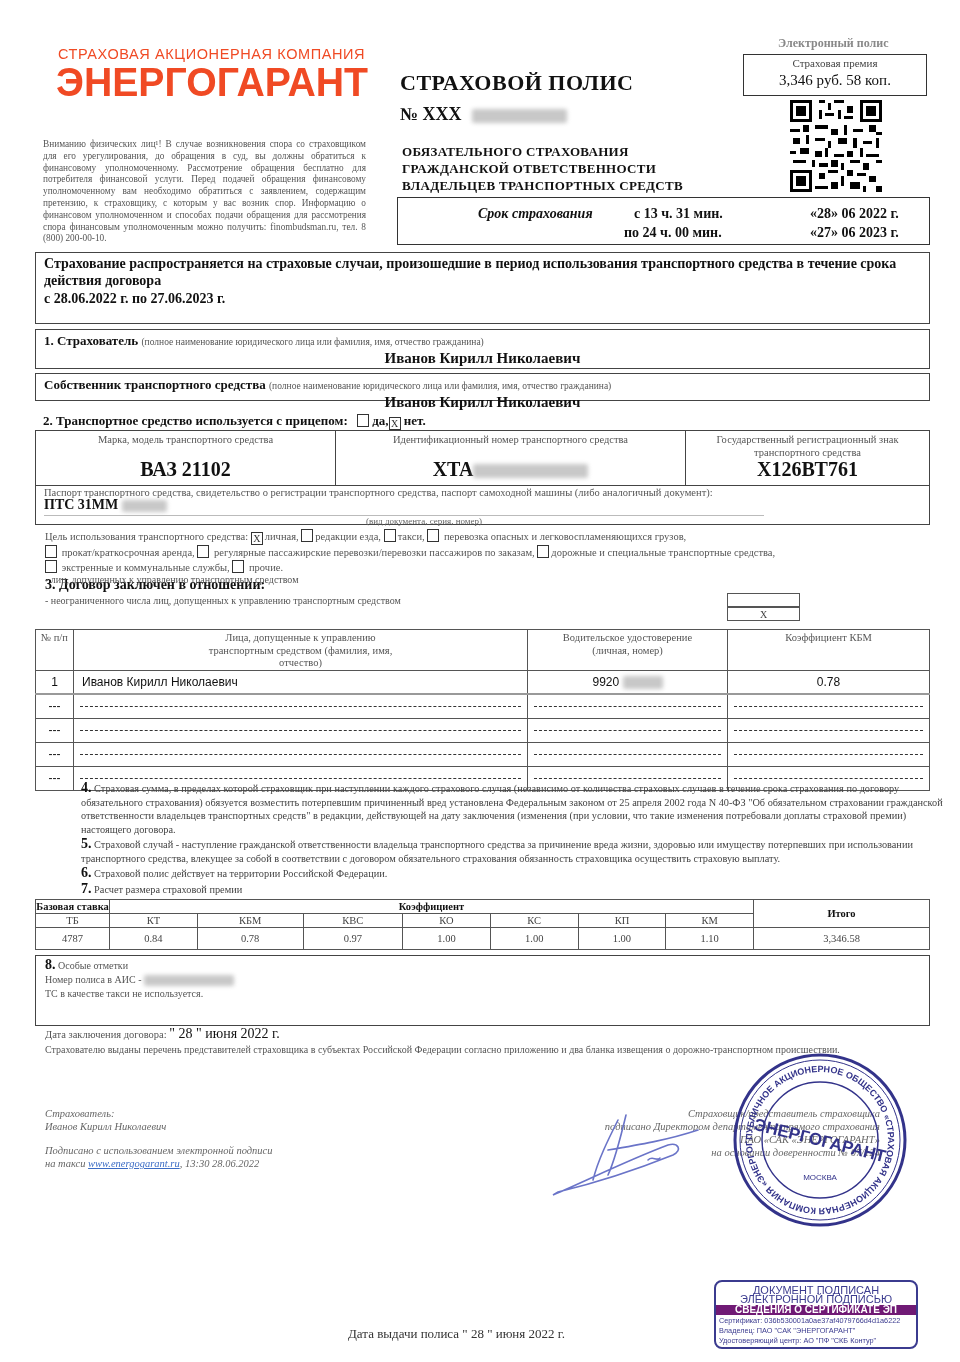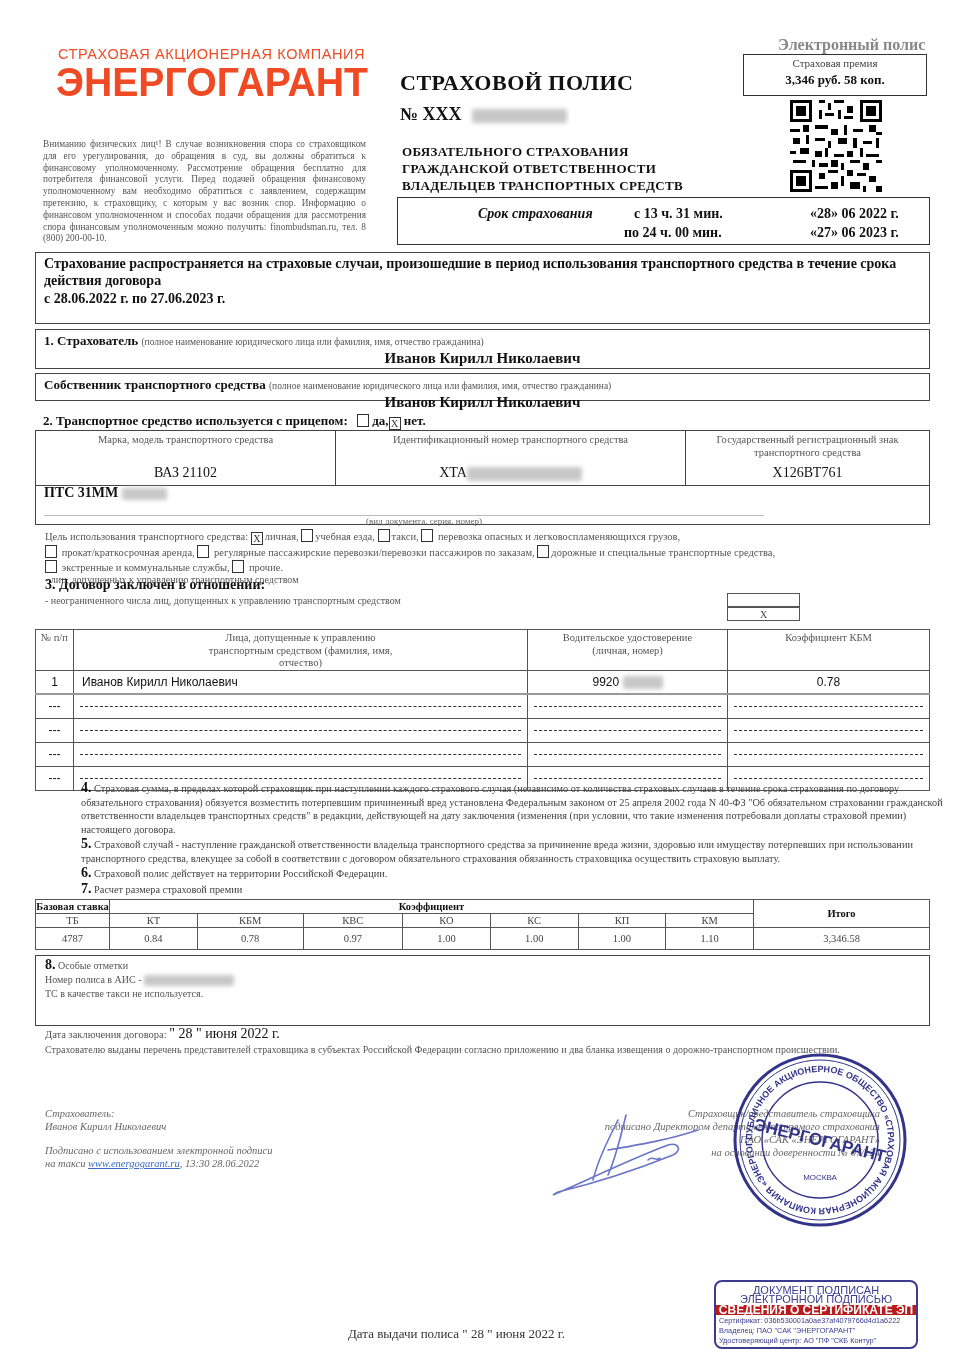--- a/index.html
+++ b/index.html
@@ -5,41 +5,41 @@
   * { box-sizing: border-box; margin: 0; padding: 0; }
   body { width: 960px; height: 1362px; background: #fff; position: relative; font-family: "Liberation Serif", serif; color: #111; overflow: hidden; }
   .abs { position: absolute; }
   .logo-top { left: 58px; top: 46px; color: #f04a24; font-family: "Liberation Sans", sans-serif; font-size: 14.5px; letter-spacing: 0.6px; }
   .logo-main { left: 56px; top: 60px; color: #f04a24; font-family: "Liberation Sans", sans-serif; font-weight: bold; font-size: 40px; letter-spacing: 0px; transform: scaleX(0.98); transform-origin: left; }
   .notice { left: 43px; top: 139px; width: 323px; font-size: 9.3px; line-height: 11.8px; color: #555; text-align: justify; }
   .title { left: 400px; top: 70px; font-size: 22px; font-weight: bold; letter-spacing: 0.5px; }
   .polno { left: 400px; top: 104px; font-size: 18px; font-weight: bold; }
   .blur { display: inline-block; background: #c8c8c8; filter: blur(2px); border-radius: 2px; vertical-align: middle; }
   .subtitle { left: 402px; top: 143px; font-size: 13px; font-weight: bold; line-height: 17px; letter-spacing: 0.3px; }
-  .epolis { left: 778px; top: 36px; color: #888; font-size: 16px; font-weight: bold; }
+  .epolis { left: 778px; top: 36px; color: #888; font-size: 12px; font-weight: bold; }
   .premium-box { left: 743px; top: 54px; width: 184px; height: 42px; border: 1.5px solid #333; text-align: center; }
   .premium-box .l { font-size: 11px; color: #444; margin-top: 2px; }
-  .premium-box .v { font-size: 13px; font-weight: bold; margin-top: 3px; }
+  .premium-box .v { font-size: 15px; font-weight: normal; margin-top: 3px; }
   .qr { left: 790px; top: 100px; width: 92px; height: 92px; }
   .term-box { left: 397px; top: 197px; width: 533px; height: 48px; border: 1.5px solid #333; font-size: 14px; font-weight: bold; }
   .term-box span { position: absolute; }
   .box { position: absolute; border: 1.5px solid #444; }
   .cover { left: 35px; top: 252px; width: 895px; height: 72px; padding: 2px 8px; font-size: 14px; font-weight: bold; line-height: 17px; }
   .cover .d { margin-top: 1px; }
   .insurer { left: 35px; top: 329px; width: 895px; height: 40px; }
   .owner { left: 35px; top: 373px; width: 895px; height: 28px; }
   .lbl { font-size: 13px; font-weight: bold; position: absolute; left: 8px; top: 3px; white-space: nowrap; }
   .lbl small { font-size: 9.5px; font-weight: normal; color: #555; }
   .name-c { position: absolute; left: 0; right: 0; top: 20px; text-align: center; font-size: 15px; font-weight: bold; }
   .trailer { left: 43px; top: 413px; font-size: 13px; font-weight: bold; white-space: nowrap; }
   .cb { display: inline-block; width: 12px; height: 13px; border: 1px solid #333; vertical-align: -2px; font-size: 10px; line-height: 11px; text-align: center; font-weight: normal; color: #333; background: #fff; }
   .vehicle { left: 35px; top: 430px; width: 895px; height: 95px; border: 1.5px solid #444; }
   .vcol { position: absolute; top: 0; height: 54px; border-right: 1px solid #444; text-align: center; }
   .vcol .h { font-size: 10.5px; color: #555; line-height: 13px; margin-top: 2px; }
-  .vcol .v { position: absolute; left: 0; right: 0; bottom: 4px; font-size: 14px; font-weight: normal; }
+  .vcol .v { position: absolute; left: 0; right: 0; bottom: 4px; font-size: 20px; font-weight: bold; }
   .vrow2 { position: absolute; top: 54px; left: 0; right: 0; border-top: 1px solid #444; height: 41px; }
   .vrow2 .h { font-size: 10.5px; color: #555; margin: 1px 0 0 8px; }
   .vrow2 .v { font-size: 14px; font-weight: bold; margin-left: 8px; margin-top: -1px; }
   .vrow2 .line { position: absolute; left: 8px; width: 720px; top: 29px; border-top: 1px solid #bbb; }
   .vrow2 .cap { position: absolute; left: 330px; top: 30px; font-size: 9px; color: #666; }
   .purpose { left: 45px; top: 529px; width: 880px; font-size: 10.5px; color: #555; line-height: 14px; }
   .purpose .cb { margin-right: 2px; }
   .s3 { left: 45px; top: 577px; font-size: 14px; font-weight: bold; }
   .s3l { left: 45px; font-size: 10px; color: #555; }
   .s3box { left: 727px; width: 73px; height: 14px; border: 1px solid #555; font-size: 10px; text-align: center; line-height: 13px; color: #444; }
@@ -62,21 +62,21 @@
   .contract-date { left: 45px; top: 1026px; font-size: 10.5px; color: #555; }
   .contract-date span.big { font-size: 14px; color: #111; }
   .issued { left: 45px; top: 1043px; width: 850px; font-size: 10px; color: #555; line-height: 14px; }
   .sig-left { left: 45px; top: 1107px; font-size: 10.5px; font-style: italic; color: #666; line-height: 13px; }
   .sig-left a { color: #3a6bc4; text-decoration: underline; }
   .sig-right { left: 560px; top: 1107px; width: 320px; font-size: 10.5px; font-style: italic; color: #666; line-height: 13px; text-align: right; }
   .stamp { left: 732px; top: 1052px; width: 176px; height: 176px; }
   .scrawl { left: 548px; top: 1100px; width: 190px; height: 100px; }
   .esig { left: 714px; top: 1280px; width: 204px; height: 69px; border: 2px solid #3b3b8f; border-radius: 8px; text-align: center; font-family: "Liberation Sans", sans-serif; color: #3b3b8f; }
   .esig .t { font-size: 11px; line-height: 9px; margin-top: 4px; }
-  .esig .bar { background: #b91c1c; color: #fff; font-weight: bold; font-size: 12px; line-height: 10px; margin: 1px 0 1px; }
+  .esig .bar { background: #701a75; color: #fff; font-weight: bold; font-size: 10px; line-height: 10px; margin: 1px 0 1px; }
   .esig .r { font-size: 7.3px; text-align: left; padding-left: 3px; line-height: 10px; white-space: nowrap; }
   .issue-date { left: 348px; top: 1326px; font-size: 13px; color: #333; }
 </style>
 </head>
 <body>
 
 <div class="abs logo-top">СТРАХОВАЯ АКЦИОНЕРНАЯ КОМПАНИЯ</div>
 <div class="abs logo-main">ЭНЕРГОГАРАНТ</div>
 
 <div class="abs notice">Вниманию физических лиц¹! В случае возникновения спора со страховщиком для его урегулирования, до обращения в суд, вы должны обратиться к финансовому уполномоченному. Рассмотрение обращения бесплатно для потребителя финансовой услуги. Перед подачей обращения финансовому уполномоченному вам необходимо обратиться с заявлением, содержащим претензию, к страховщику, с которым у вас возник спор. Информацию о финансовом уполномоченном и способах подачи обращения для рассмотрения спора финансовым уполномоченным можно получить: finombudsman.ru, тел. 8 (800) 200-00-10.</div>
@@ -201,30 +201,31 @@
   </div>
   <div class="vcol" style="left:300px;width:350px;">
     <div class="h">Идентификационный номер транспортного средства</div>
     <div class="v"><span>XTA</span><span class="blur" style="width:115px;height:14px;"></span></div>
   </div>
   <div class="vcol" style="left:650px;width:243px;border-right:none;">
     <div class="h" style="padding:0 20px;">Государственный регистрационный знак транспортного средства</div>
     <div class="v">Х126ВТ761</div>
   </div>
   <div class="vrow2">
+    <div class="h">Паспорт транспортного средства, свидетельство о регистрации транспортного средства, паспорт самоходной машины (либо аналогичный документ):</div>
     <div class="v"><span>ПТС  31ММ</span> <span class="blur" style="width:45px;height:12px;"></span></div>
     <div class="line"></div>
     <div class="cap">(вид документа, серия, номер)</div>
   </div>
 </div>
 
 <div class="abs purpose">
   <span>Цель использования транспортного средства:</span>
   <span class="cb">X</span><span>личная,</span>
-  <span class="cb"></span><span>учебная езда,</span>
+  <span class="cb"></span><span>редакции езда,</span>
   <span class="cb"></span><span>такси,</span>
   <span class="cb"></span> <span>перевозка опасных и легковоспламеняющихся грузов,</span><br>
   <span class="cb"></span> <span>прокат/краткосрочная аренда,</span>
   <span class="cb"></span> <span>регулярные пассажирские перевозки/перевозки пассажиров по заказам,</span>
   <span class="cb"></span><span>дорожные и специальные транспортные средства,</span><br>
   <span class="cb"></span> <span>экстренные и коммунальные службы,</span>
   <span class="cb"></span> <span>прочие.</span>
 </div>
 
 <div class="abs s3">3. Договор заключен в отношении:</div>

